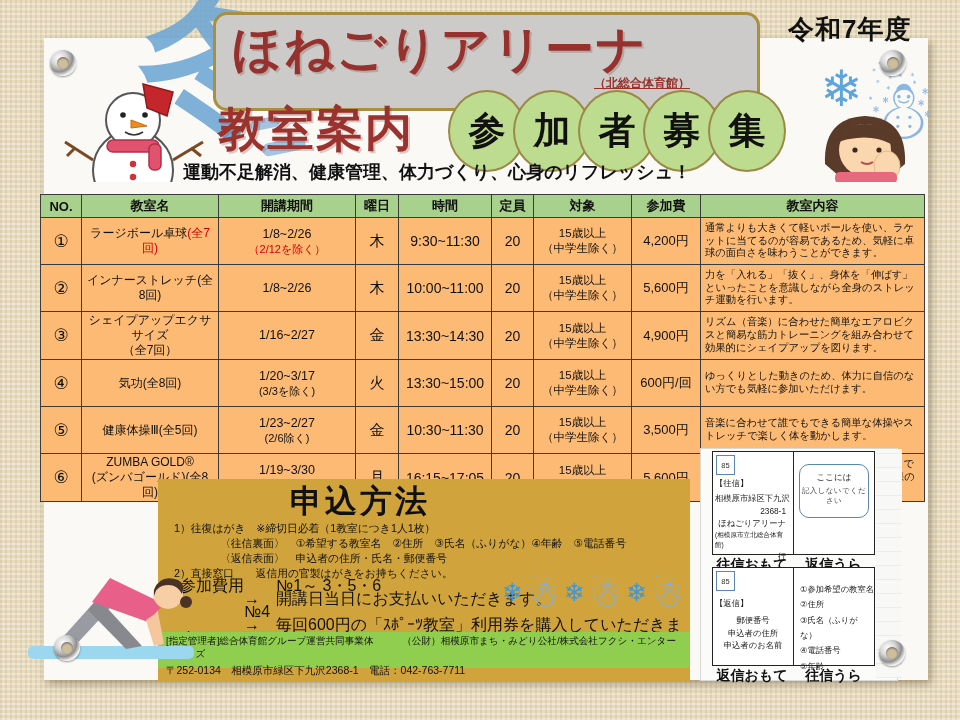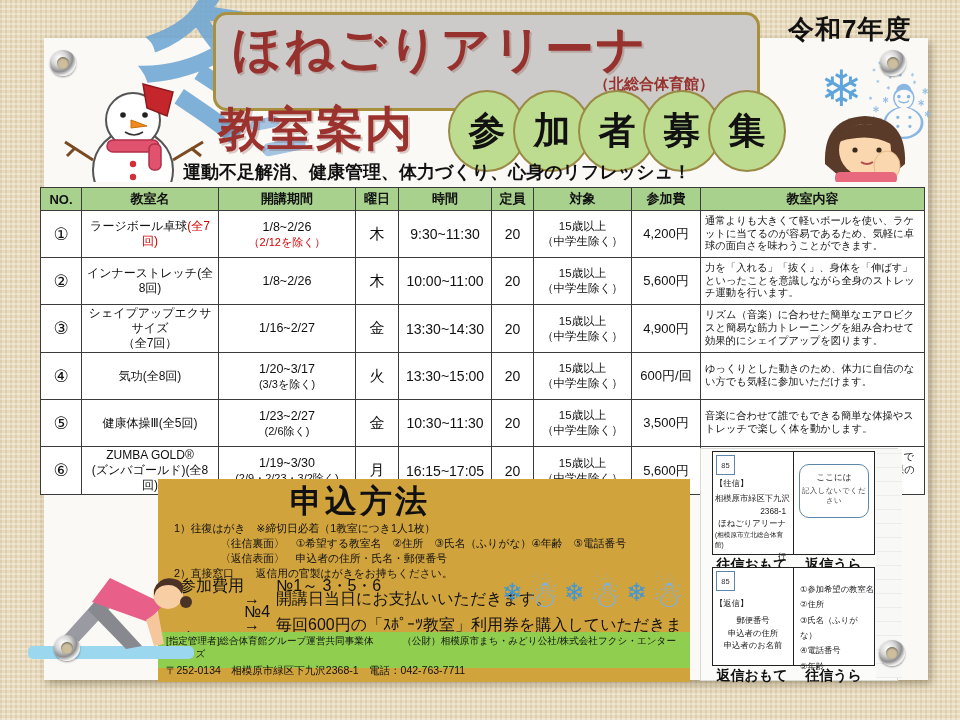--- a/index.html
+++ b/index.html
@@ -24,34 +24,34 @@
     background:#cdbf9e;box-shadow:inset 0 1px 2px rgba(0,0,0,.5);}
   
   .winter-kanji{left:142px;top:-18px;font-size:156px;font-weight:bold;color:#6fa6d4;opacity:.88;
     transform:rotate(9deg);z-index:1;line-height:1;}
   .winter-dash{background:#a5c4e2;border-radius:8px;transform:rotate(-12deg);z-index:1;}
   
   .banner{left:213px;top:12px;width:541px;height:93px;background:#cccbc9;border:3px solid #a8903e;
     border-radius:14px;z-index:2;}
   .main-title{left:16px;top:2px;font-size:49px;font-weight:bold;color:#96312d;letter-spacing:2px;
     text-shadow:2px 2px 0 rgba(120,60,50,.25);}
-  .sub-title{left:378px;top:60px;font-size:15px;font-weight:bold;color:#96312d;}
+  .sub-title{left:378px;top:60px;font-size:12px;font-weight:bold;color:#96312d;text-decoration:underline;}
   .annai{left:218px;top:98px;font-size:47px;font-weight:bold;color:#9b322d;z-index:3;
     text-shadow:2px 2px 0 rgba(120,60,50,.25);letter-spacing:2px;}
   .ovals{left:448px;top:90px;display:flex;z-index:3;}
   .oval{width:74px;height:78px;border-radius:50%;background:#bedc8f;border:2px solid #9a8a45;
     display:flex;align-items:center;justify-content:center;font-size:37px;font-weight:bold;color:#111;}
   .oval+.oval{margin-left:-13px;}
   .reiwa{left:788px;top:12px;font-size:26px;font-weight:bold;color:#111;letter-spacing:1px;z-index:4;}
   .snowflake-tr{left:820px;top:60px;font-size:50px;color:#5ea5dc;z-index:2;}
   .snowman-tr{left:862px;top:68px;font-size:84px;color:#8ab6e2;z-index:2;line-height:1;}
   .slogan{left:44px;top:160px;width:786px;text-align:center;font-size:18px;font-weight:bold;color:#111;z-index:3;}
   
   .sched{left:40px;top:187px;z-index:3;}
-  table{border-collapse:collapse;table-layout:fixed;width:884px;background:#ffffff;}
+  table{border-collapse:collapse;table-layout:fixed;width:884px;background:#fdba74;margin-top:7px;}
   th{background:#a9d18e;border:1px solid #3b3b3b;font-size:13px;font-weight:bold;color:#111;
     padding:2px 0;height:18px;}
   td{border:1px solid #3b3b3b;text-align:center;vertical-align:middle;color:#111;padding:1px 2px;height:42px;}
   td.c-no{font-size:17px;}
   td.c-name{font-size:12px;line-height:1.25;}
   td.c-period{font-size:12.5px;line-height:1.3;}
   td.c-day{font-size:15px;}
   td.c-time{font-size:14px;}
   td.c-cap{font-size:14px;}
   td.c-target{font-size:11.5px;line-height:1.3;}

